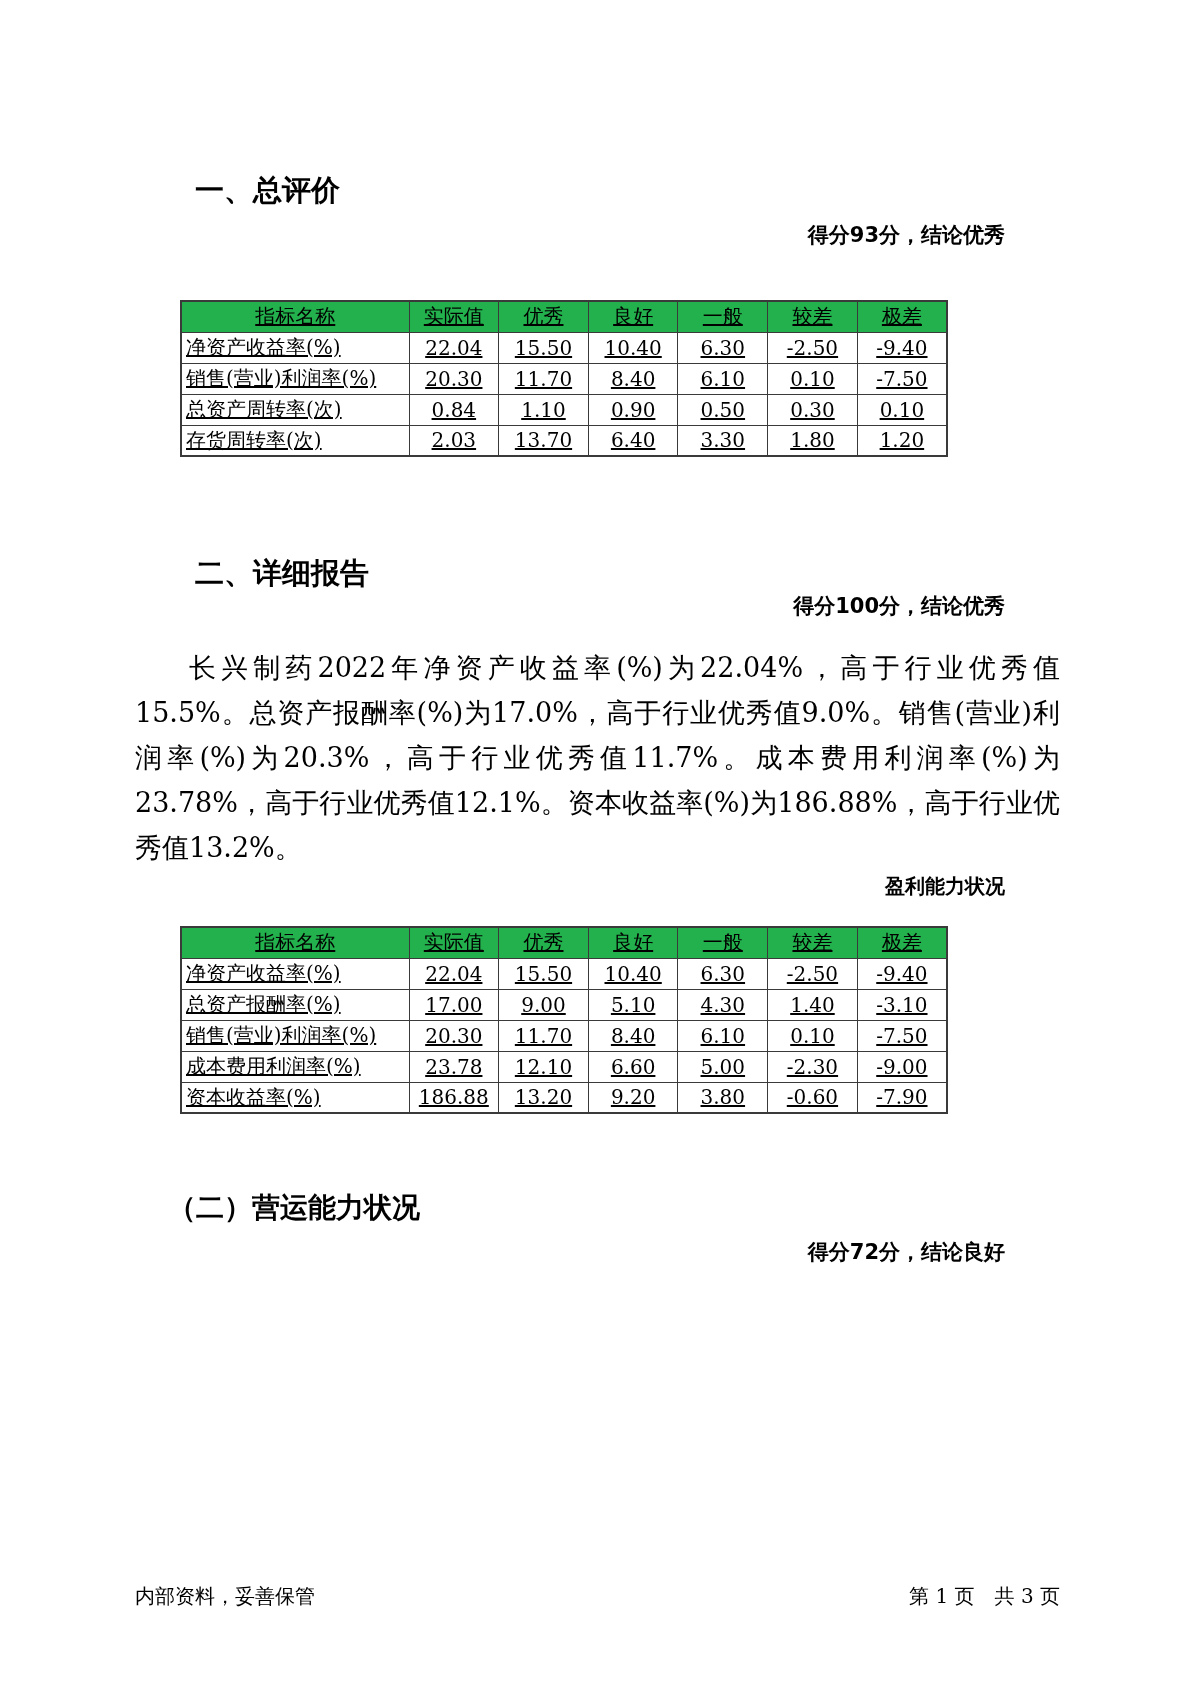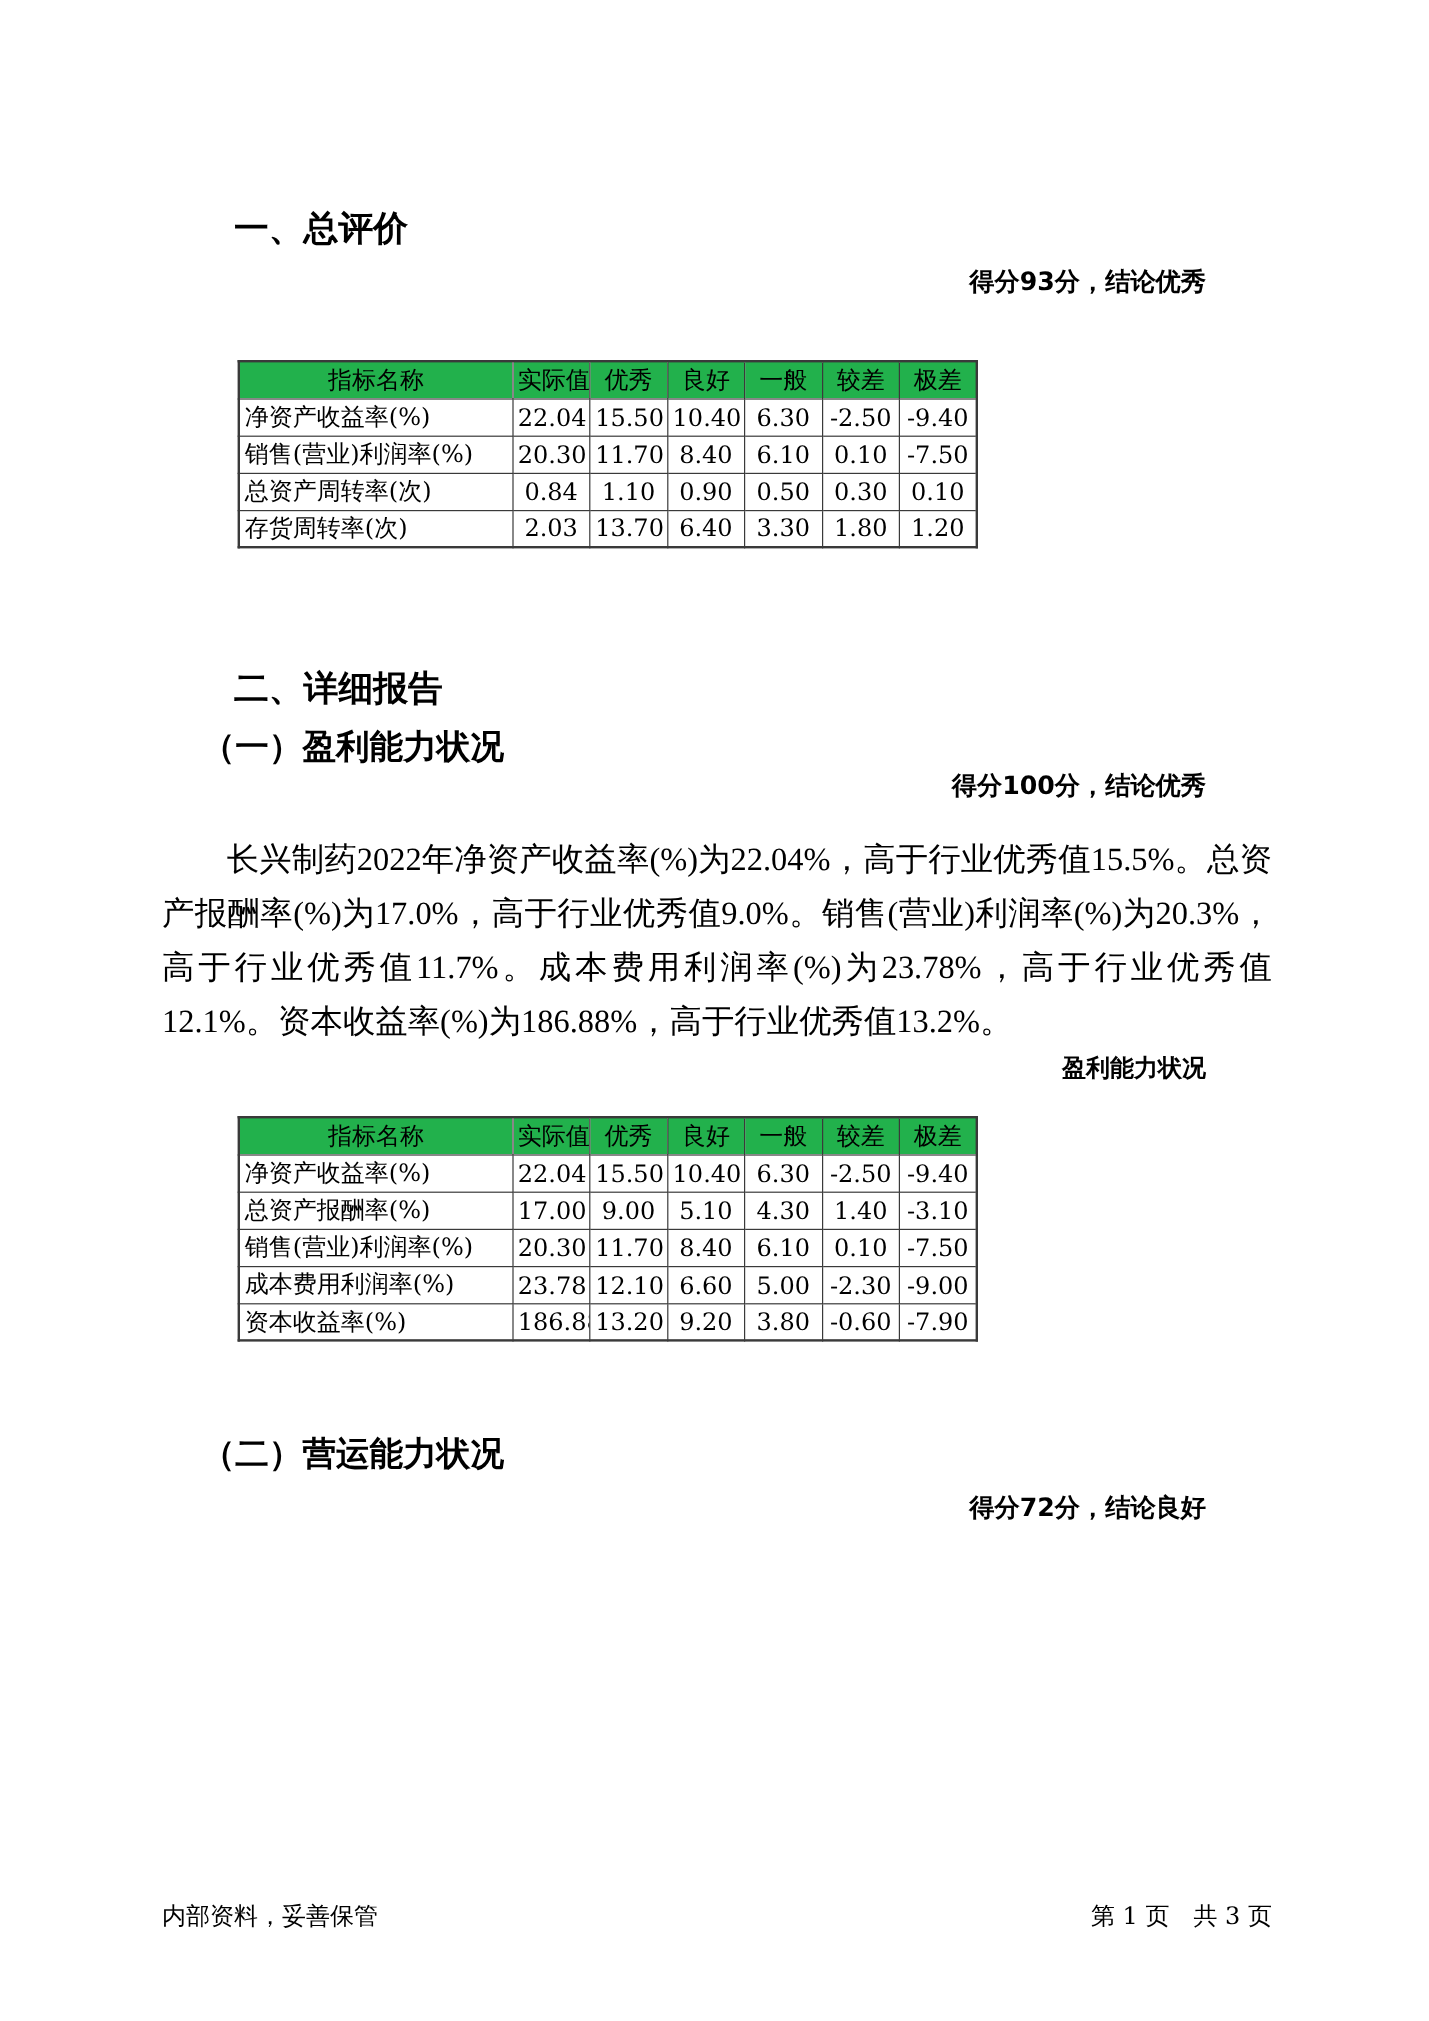--- a/index.html
+++ b/index.html
@@ -62,24 +62,25 @@
     font-size: 27px;
     line-height: 45px;
     text-align: justify;
     text-indent: 2em;
     width: 925px;
     margin: 0;
   }
   table.report-table {
     border-collapse: collapse;
     table-layout: fixed;
-    width: 617px;
-    margin-left: 63px;
+    width: 768px;
+    margin-left: 45px;
     font-size: 20px;
     border: 2px solid #3a3a3a;
+    text-decoration: underline;
   }
   table.report-table th,
   table.report-table td {
     border: 1px solid #3a3a3a;
     height: 31px;
     padding: 0 4px;
     overflow: hidden;
     white-space: nowrap;
     box-sizing: border-box;
   }
@@ -92,21 +93,21 @@
   table.report-table td.cell-value { text-align: center; }
 
   
   .mt-title      { margin-top: 0; }
   .mt-sec1       { margin-top: 42px; }
   .mt-score1     { margin-top: 12px; }
   .mt-table1     { margin-top: 50px; }
   .mt-sec2       { margin-top: 98px; }
   .mt-sub1       { margin-top: 14px; }
   .mt-score2     { margin-top: 0; }
-  .mt-para1      { margin-top: 24px; font-family: Liberation Serif, serif; }
+  .mt-para1      { margin-top: 24px; }
   .mt-caption    { margin-top: 2px; }
   .mt-table2     { margin-top: 26px; }
   .mt-sub2       { margin-top: 76px; }
   .mt-score3     { margin-top: 12px; }
   .mt-para2      { margin-top: 22px; }
 
   .footer {
     position: absolute;
     top: 1558px;
     left: 135px;
@@ -175,21 +176,20 @@
           <td class="cell-value">6.40</td>
           <td class="cell-value">3.30</td>
           <td class="cell-value">1.80</td>
           <td class="cell-value">1.20</td>
         </tr>
       </tbody>
   </table>
 
   <h2 class="h-section mt-sec2">二、详细报告</h2>
 
-  <h3 class="h-sub mt-sub1">（一）盈利能力状况</h3>
 
   <div class="score-line mt-score2">得分100分，结论优秀</div>
 
   <p class="para mt-para1">长兴制药2022年净资产收益率(%)为22.04%，高于行业优秀值15.5%。总资产报酬率(%)为17.0%，高于行业优秀值9.0%。销售(营业)利润率(%)为20.3%，高于行业优秀值11.7%。成本费用利润率(%)为23.78%，高于行业优秀值12.1%。资本收益率(%)为186.88%，高于行业优秀值13.2%。</p>
 
   <div class="table-caption mt-caption">盈利能力状况</div>
 
   <table class="report-table mt-table2">
     <thead>
         <tr>

